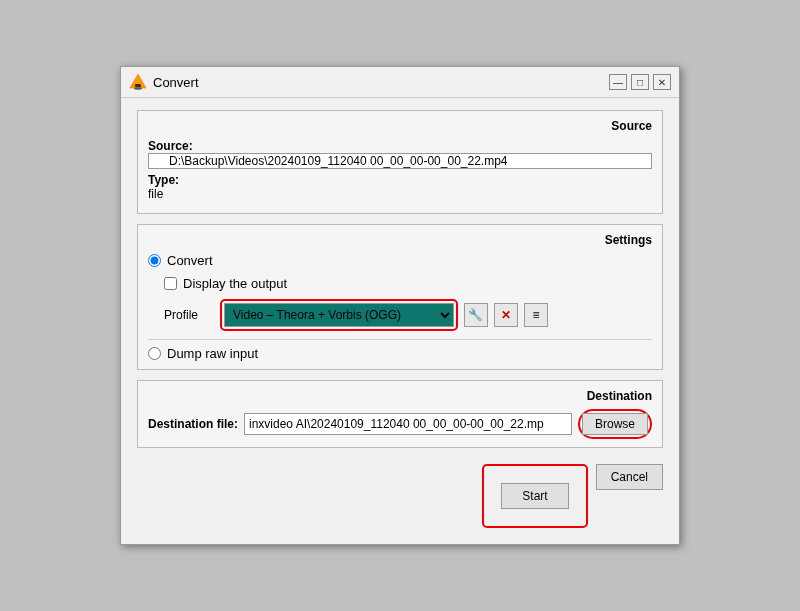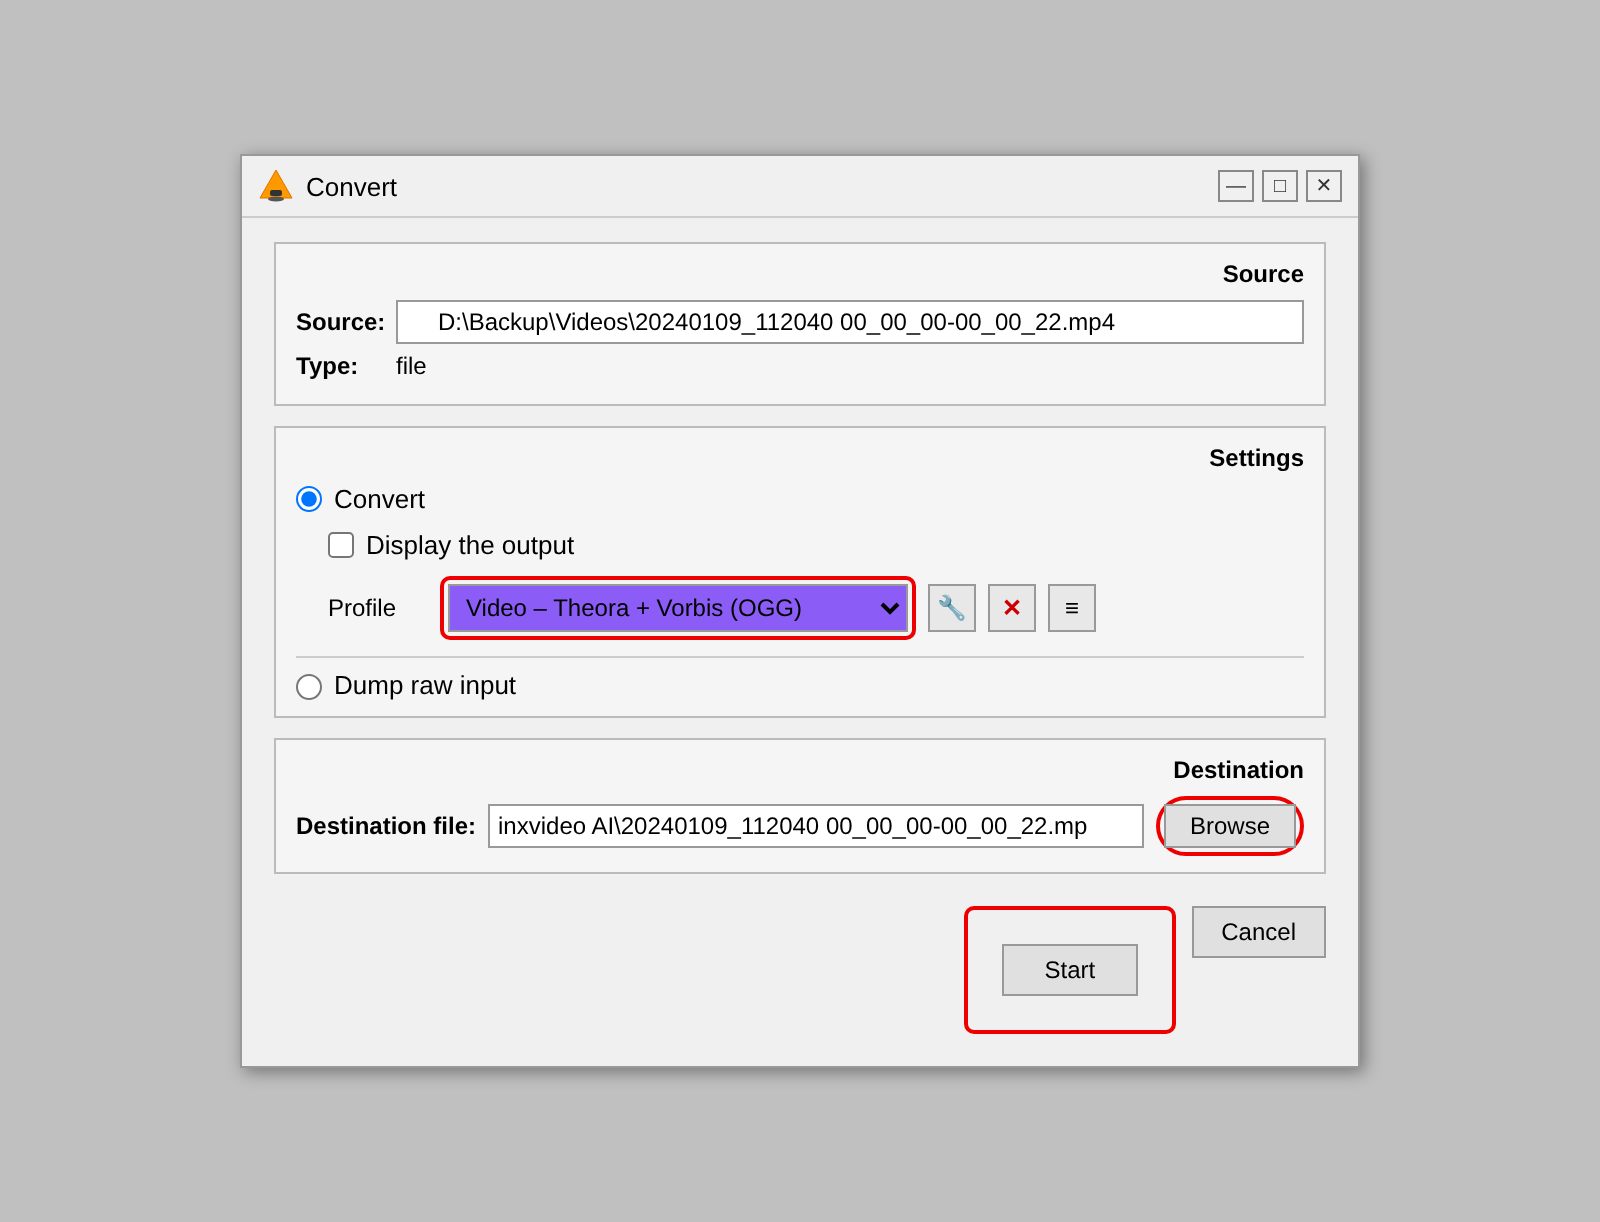--- a/index.html
+++ b/index.html
@@ -83,22 +83,22 @@
 
     .source-section {
       border: 1px solid #bbb;
       background: #f5f5f5;
       padding: 8px 10px;
       margin-bottom: 10px;
     }
 
     .field-row {
       display: flex;
-      align-items: center;
       margin-bottom: 4px;
+      flex-direction: column;
     }
 
     .field-label {
       font-weight: bold;
       font-size: 12px;
       min-width: 50px;
       color: #000;
     }
 
     .field-value {
@@ -165,21 +165,21 @@
       border: 2px solid #e00;
       border-radius: 5px;
       padding: 2px;
       display: flex;
       align-items: center;
     }
 
     .profile-select {
       height: 24px;
       border: 1px solid #999;
-      background: #8b5cf6;
+      background: #0f766e;
       font-size: 12px;
       padding: 0 4px;
       width: 230px;
       color: #000;
       cursor: pointer;
     }
 
     .icon-btn {
       width: 24px;
       height: 24px;
@@ -197,21 +197,21 @@
       color: #cc0000;
       font-weight: bold;
     }
 
     .icon-btn-list {
       background: #e8e8e8;
     }
 
     .dump-row {
       display: flex;
-      align-items: flex-end;
+      align-items: center;
       gap: 6px;
       margin-top: 4px;
     }
 
     .destination-section {
       border: 1px solid #bbb;
       background: #f5f5f5;
       padding: 8px 10px;
       margin-bottom: 10px;
     }

